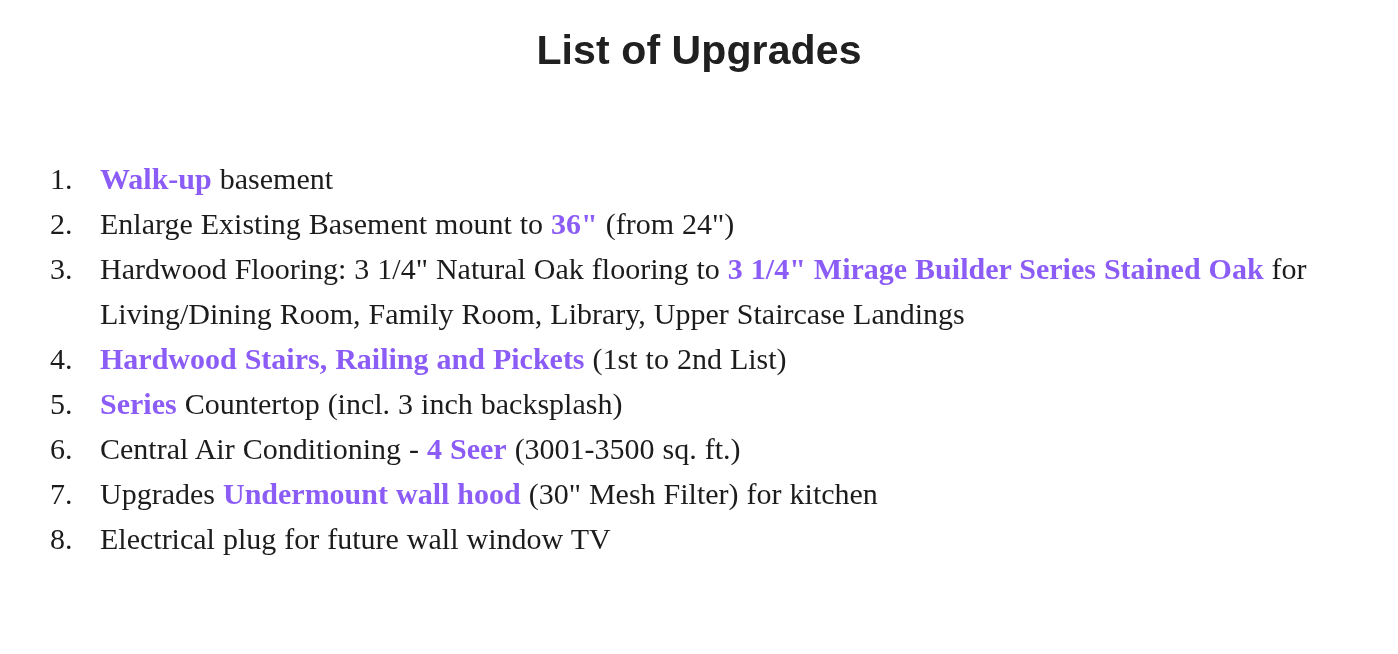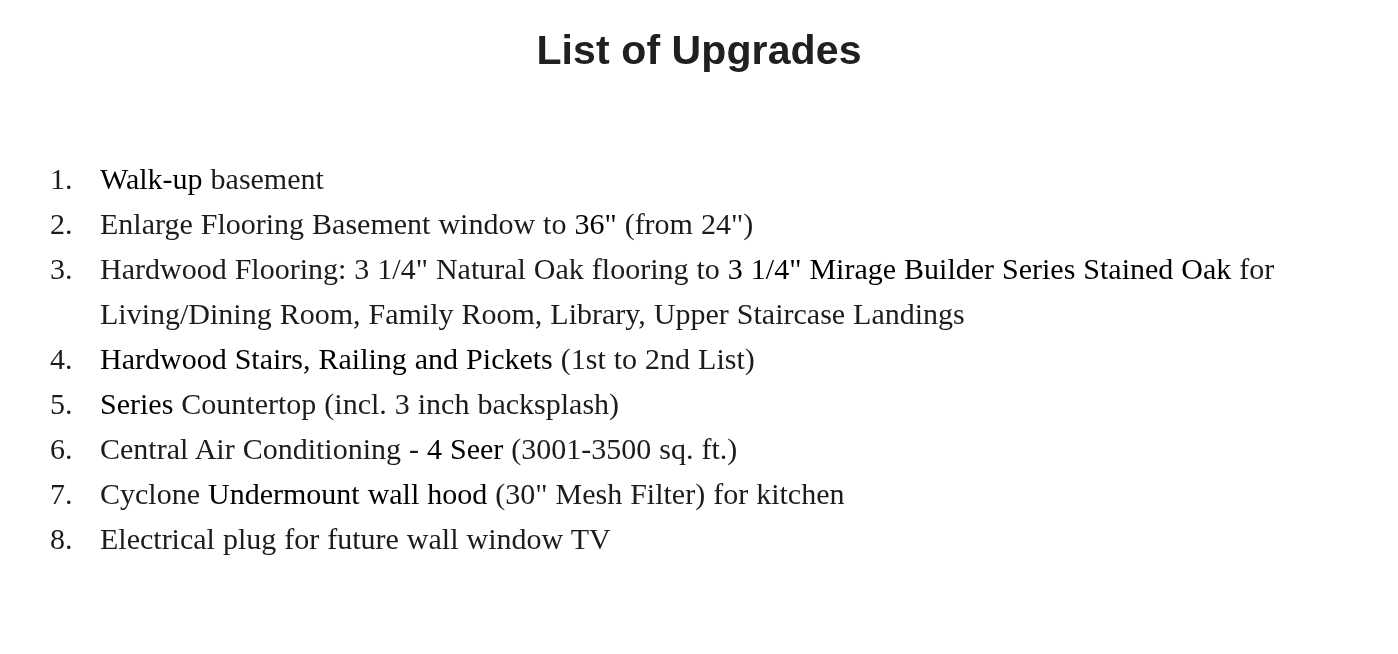--- a/index.html
+++ b/index.html
@@ -76,22 +76,22 @@
   .item-text {
     display: block;
     color: #1c1c1c;
     font-size: 30px;
     line-height: 45px;
     word-spacing: 0.5px;
   }
 
   
   .hl {
-    font-weight: 400;
-    color: #000000;
+    font-weight: 700;
+    color: #8b5cf6;
   }
 
   .seg {
     color: inherit;
     text-align: right;
   }
 </style>
 </head>
 <body>
 
@@ -99,41 +99,41 @@
 
   <div class="doc-title">List of Upgrades</div>
 
   <ol class="upgrade-list">
       <li class="upgrade-item">
         <span class="item-number">1.</span>
         <span class="item-text"><span class="hl">Walk-up</span><span class="seg"> basement</span></span>
       </li>
       <li class="upgrade-item">
         <span class="item-number">2.</span>
-        <span class="item-text"><span class="seg">Enlarge Flooring Basement window to </span><span class="hl">36"</span><span class="seg"> (from 24")</span></span>
+        <span class="item-text"><span class="seg">Enlarge Existing Basement mount to </span><span class="hl">36"</span><span class="seg"> (from 24")</span></span>
       </li>
       <li class="upgrade-item">
         <span class="item-number">3.</span>
         <span class="item-text"><span class="seg">Hardwood Flooring: 3 1/4" Natural Oak flooring to </span><span class="hl">3 1/4" Mirage Builder Series Stained Oak</span><span class="seg"> for Living/Dining Room, Family Room, Library, Upper Staircase Landings</span></span>
       </li>
       <li class="upgrade-item">
         <span class="item-number">4.</span>
         <span class="item-text"><span class="hl">Hardwood Stairs, Railing and Pickets</span><span class="seg"> (1st to 2nd List)</span></span>
       </li>
       <li class="upgrade-item">
         <span class="item-number">5.</span>
         <span class="item-text"><span class="hl">Series</span><span class="seg"> Countertop (incl. 3 inch backsplash)</span></span>
       </li>
       <li class="upgrade-item">
         <span class="item-number">6.</span>
         <span class="item-text"><span class="seg">Central Air Conditioning - </span><span class="hl">4 Seer</span><span class="seg"> (3001-3500 sq. ft.)</span></span>
       </li>
       <li class="upgrade-item">
         <span class="item-number">7.</span>
-        <span class="item-text"><span class="seg">Cyclone </span><span class="hl">Undermount wall hood</span><span class="seg"> (30" Mesh Filter) for kitchen</span></span>
+        <span class="item-text"><span class="seg">Upgrades </span><span class="hl">Undermount wall hood</span><span class="seg"> (30" Mesh Filter) for kitchen</span></span>
       </li>
       <li class="upgrade-item">
         <span class="item-number">8.</span>
         <span class="item-text"><span class="seg">Electrical plug for future wall window TV</span></span>
       </li>
     </ol>
 
 </div>
 
 </body></html>

